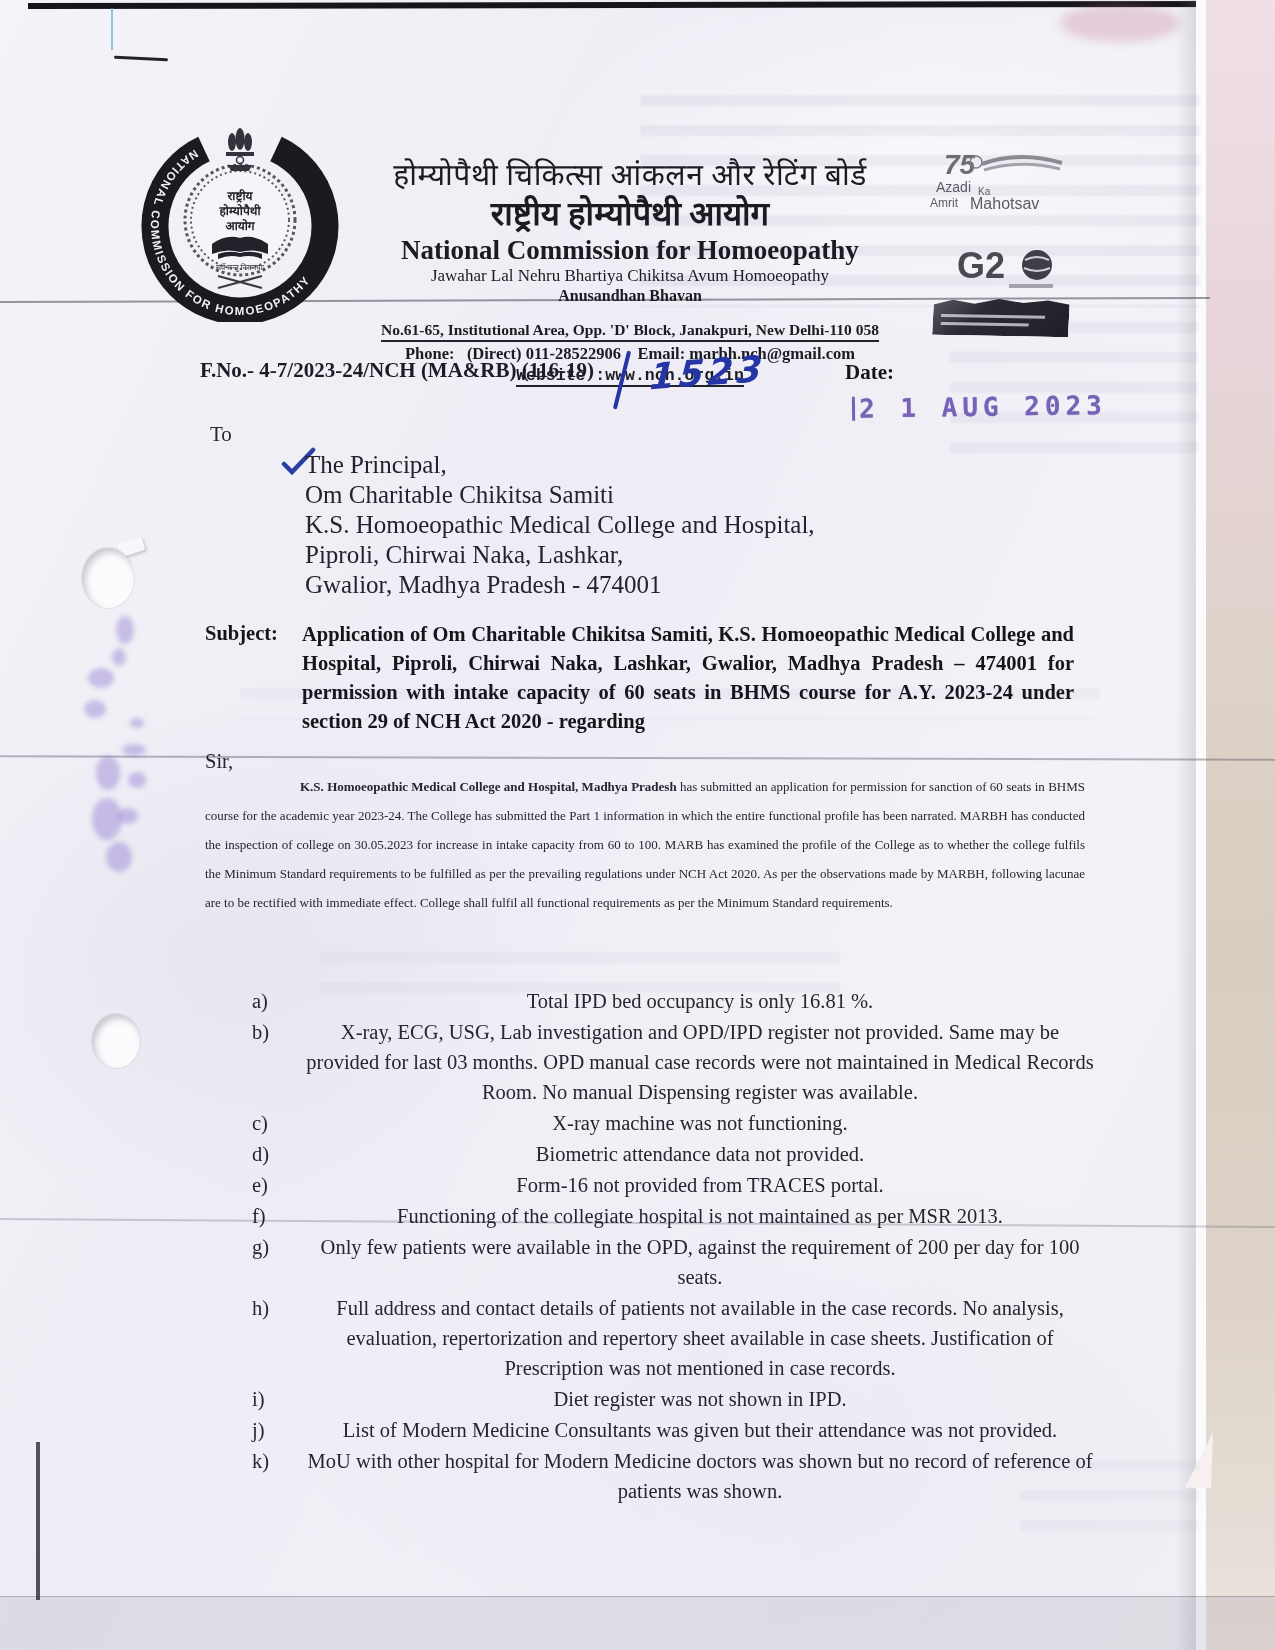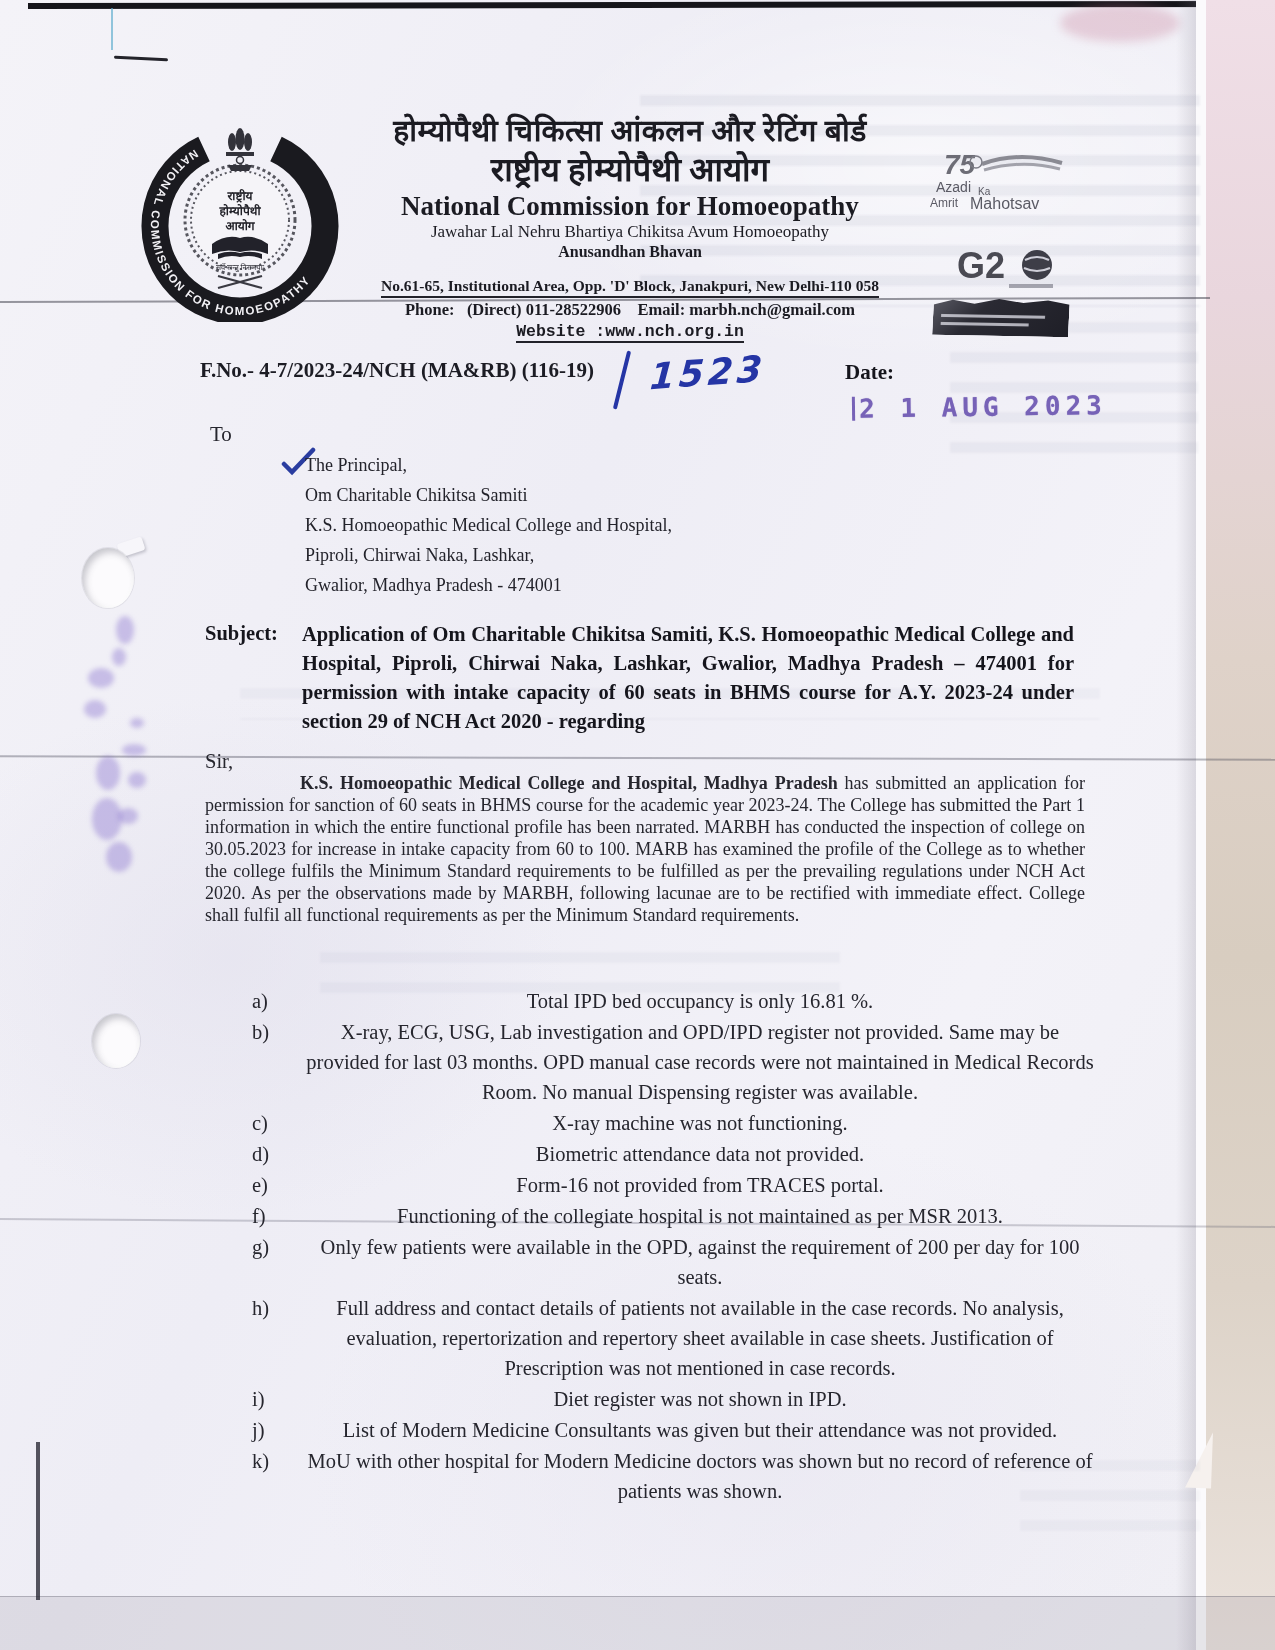--- a/index.html
+++ b/index.html
@@ -32,48 +32,48 @@
   .hole{background:#fcfbfd;border-radius:50%;
     box-shadow:inset 3px 4px 7px rgba(60,60,80,.28), inset -1px -2px 3px rgba(255,255,255,.9), 0 0 0 1px rgba(80,80,100,.10);}
   .hole.h1{left:82px;top:548px;width:52px;height:60px;}
   .hole.h2{left:92px;top:1014px;width:48px;height:54px;}
   .tear{left:118px;top:540px;width:26px;height:14px;background:#f7f6fa;box-shadow:1px 2px 3px rgba(60,60,80,.25);transform:rotate(-18deg);border-radius:3px;}
   .blob{background:rgba(118,92,198,.34);filter:blur(2.5px);border-radius:50%;}
   .ghost{filter:blur(1.2px);opacity:.55;}
   .ghost-lines{background:repeating-linear-gradient(180deg,rgba(110,118,150,.16) 0 11px,transparent 11px 30px);}
   
   .lh-center{left:300px;top:112px;width:660px;text-align:center;color:#1b1b22;}
-  .lh-hindi1{font-size:30px;font-weight:bold;line-height:38px;letter-spacing:.5px;}
+  .lh-hindi1{font-size:30px;font-weight:normal;line-height:38px;letter-spacing:.5px;margin-top:44px;}
   .lh-eng1{font-size:21px;font-weight:bold;line-height:26px;}
   .lh-hindi2{font-size:33px;font-weight:bold;line-height:41px;}
   .lh-eng2{font-size:27px;font-weight:bold;line-height:31px;}
   .lh-b1{font-size:17px;font-weight:normal;line-height:20px;}
   .lh-b2{font-size:16px;font-weight:bold;line-height:19px;}
   .lh-addr{font-size:15.5px;font-weight:bold;line-height:21px;display:inline-block;border-bottom:2px solid #22222a;margin-top:14px;}
   .lh-phone{font-size:16.5px;font-weight:bold;line-height:24px;}
   .lh-web{font-size:16.5px;font-weight:bold;display:inline-block;border-bottom:2px solid #22222a;font-family:Liberation Mono, monospace;}
   
   .fno{left:200px;top:358px;font-size:21px;font-weight:bold;color:#1c1c24;}
   .date-label{left:845px;top:360px;font-size:21px;font-weight:bold;color:#15151c;}
   .slash{left:620px;top:350px;width:4px;height:60px;background:#2535a5;transform:rotate(14deg);border-radius:2px;}
   .diary{left:650px;top:352px;font-family:"DejaVu Sans",sans-serif;font-style:italic;font-size:36px;font-weight:bold;
     color:#2535a5;transform:rotate(-4deg) skewX(-8deg);letter-spacing:4px;}
   .stamp{left:852px;top:392px;font-family:"DejaVu Sans Mono",monospace;font-weight:bold;font-size:26px;
     color:#6d57b2;letter-spacing:5px;transform:rotate(-0.8deg);opacity:.92;text-shadow:0 0 1px rgba(109,87,178,.6);}
   .stamp::before{content:"";display:inline-block;width:3px;height:24px;background:#6d57b2;margin-right:4px;vertical-align:-3px;}
   
   .to{left:210px;top:422px;font-size:21px;}
-  .recipient{left:305px;top:450px;font-size:18px;line-height:30px;color:#23232b;}
+  .recipient{left:305px;top:450px;font-size:25px;line-height:30px;color:#23232b;}
   .check{left:281px;top:447px;}
   
   .subj-label{left:205px;top:622px;font-size:20.5px;font-weight:bold;color:#15151c;}
   .subj-text{left:302px;top:620px;width:772px;font-size:20.5px;font-weight:bold;line-height:29px;text-align:justify;color:#15151c;}
   
   .sir{left:205px;top:750px;font-size:20.5px;}
-  .para{left:205px;top:772px;width:880px;font-size:18px;line-height:22px;text-align:justify;text-indent:95px;color:#26262e;}
+  .para{left:205px;top:772px;width:880px;font-size:13px;line-height:29px;text-align:justify;text-indent:95px;color:#26262e;}
   .lacunae{left:252px;top:986px;width:842px;font-size:20.5px;color:#26262e;}
   .lacunae .li{display:flex;margin-bottom:1px;}
   .lacunae .m{width:38px;flex:0 0 38px;line-height:30px;}
   .lacunae .t{flex:1;line-height:30px;text-align:center;margin-left:16px;}
   
   .emblem{left:138px;top:124px;}
   .azadi{left:920px;top:146px;}
   .g20{left:955px;top:240px;}
   .banner{left:933px;top:299px;width:136px;height:37px;background:linear-gradient(135deg,#5a5a64 0%,#2a2a33 35%,#1f1f27 100%);
     transform:skew(-2deg) rotate(1deg);clip-path:polygon(0 18%,14% 4%,30% 14%,48% 0,66% 10%,84% 2%,100% 12%,100% 100%,0 100%);}

